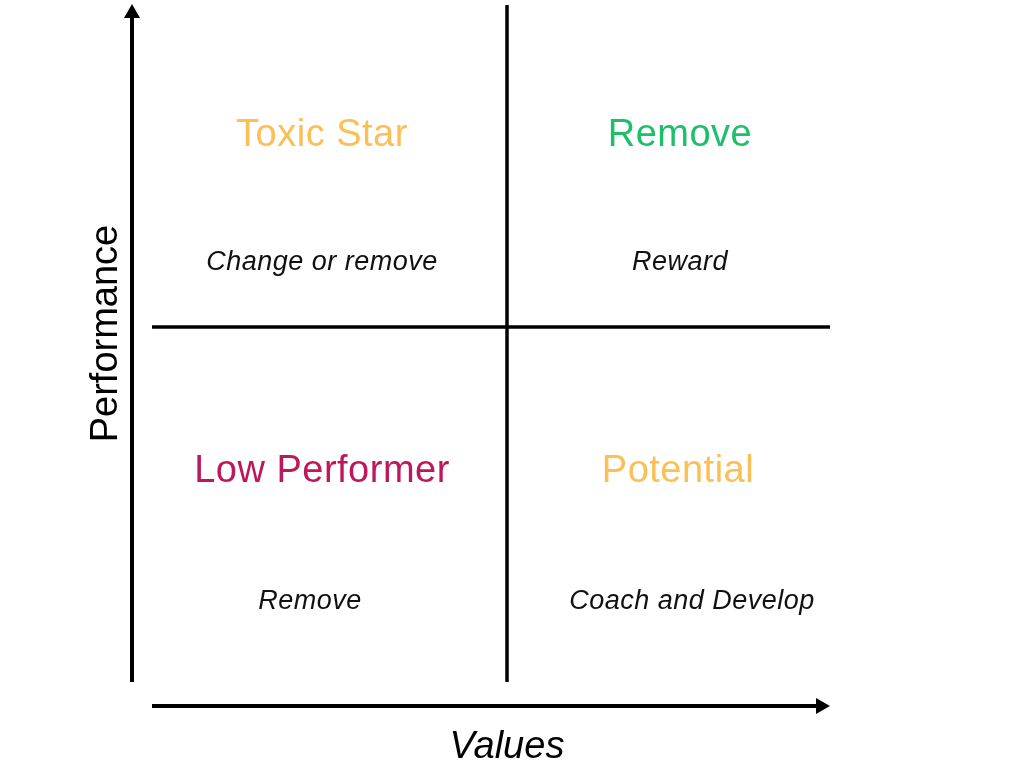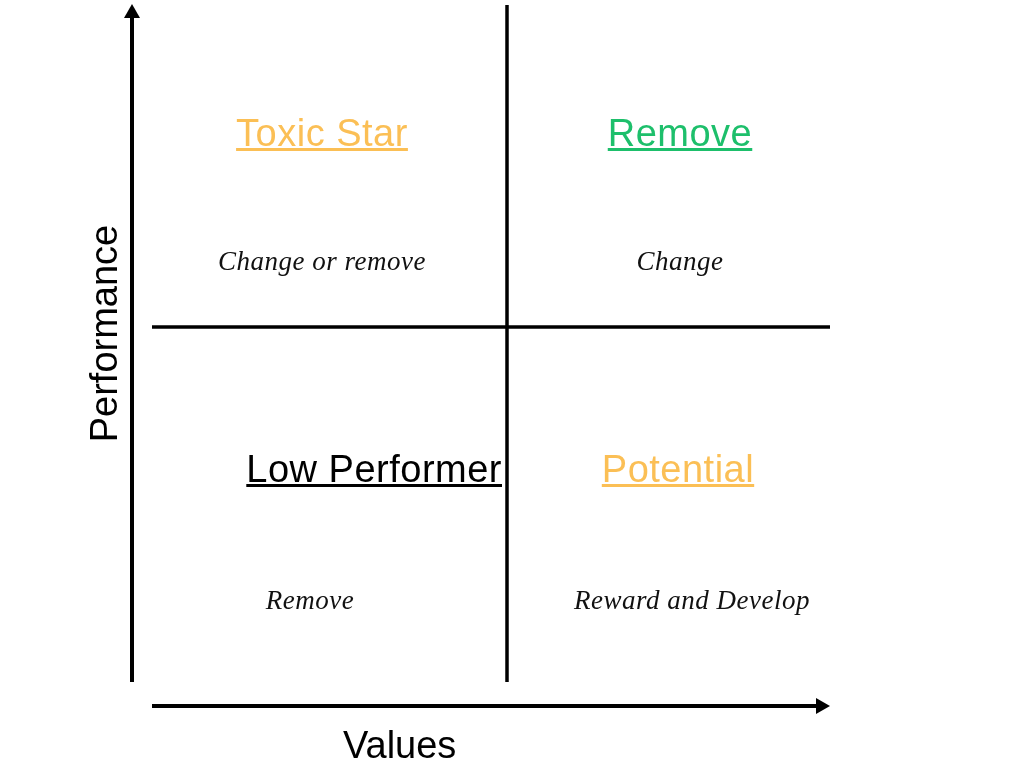--- a/index.html
+++ b/index.html
@@ -1,19 +1,19 @@
 <!DOCTYPE html>
 <html><head>
 <meta charset="utf-8">
 <style>
   html, body { margin:0; padding:0; background:#ffffff; }
   body { width:1024px; height:768px; position:relative; overflow:hidden;
          font-family:"Liberation Sans", "DejaVu Sans", sans-serif; }
-  .title { position:absolute; font-size:38px; font-weight:400; text-align:center; white-space:nowrap; letter-spacing:0.5px;text-decoration:underline; }
-  .sub { position:absolute; font-size:27px; font-style:italic; color:#111; text-align:center; white-space:nowrap; letter-spacing:0.5px;font-family:Liberation Serif, serif; }
+  .title { position:absolute; font-size:38px; font-weight:400; text-align:center; white-space:nowrap; letter-spacing:0.5px; }
+  .sub { position:absolute; font-size:27px; font-style:italic; color:#111; text-align:center; white-space:nowrap; letter-spacing:0.5px; }
   .axis-label { position:absolute; font-size:38px; color:#000; white-space:nowrap; }
   svg { position:absolute; left:0; top:0; }
 </style>
 </head>
 <body>
 
 <svg width="1024" height="768">
 
   <line x1="132" y1="682" x2="132" y2="16" stroke="#000" stroke-width="4"></line>
   <polygon points="124,18 132,4 140,18" fill="#000"></polygon>
@@ -21,25 +21,25 @@
   <line x1="152" y1="706" x2="818" y2="706" stroke="#000" stroke-width="4"></line>
   <polygon points="816,698 830,706 816,714" fill="#000"></polygon>
 
   <line x1="507" y1="5" x2="507" y2="682" stroke="#000" stroke-width="3.5"></line>
 
   <line x1="152" y1="327" x2="830" y2="327" stroke="#000" stroke-width="3.5"></line>
 </svg>
 
 <div class="axis-label" style="left:-46px; top:312px; width:300px; text-align:center; transform:rotate(-90deg); transform-origin:center center;">Performance</div>
 
-<div class="axis-label" style="left:343px; top:724px; width:300px; text-align:left;">Values</div>
+<div class="axis-label" style="left:357px; top:724px; width:300px; text-align:center;font-style:italic;">Values</div>
 
 <div class="title" style="left:152px; top:112px; width:340px; color:#fbbf55;">Toxic Star</div>
 <div class="sub" style="left:152px; top:246px; width:340px;">Change or remove</div>
 
 <div class="title" style="left:510px; top:112px; width:340px; color:#1dbf6b;">Remove</div>
-<div class="sub" style="left:510px; top:246px; width:340px;">Change</div>
+<div class="sub" style="left:510px; top:246px; width:340px;">Reward</div>
 
-<div class="title" style="left:142px; top:448px; width:360px; color:#000000;text-align:right;">Low Performer</div>
+<div class="title" style="left:142px; top:448px; width:360px; color:#be185d;">Low Performer</div>
 <div class="sub" style="left:140px; top:585px; width:340px;">Remove</div>
 
 <div class="title" style="left:508px; top:448px; width:340px; color:#fbbf55;">Potential</div>
-<div class="sub" style="left:512px; top:585px; width:360px;">Reward and Develop</div>
+<div class="sub" style="left:512px; top:585px; width:360px;">Coach and Develop</div>
 
 </body></html>

